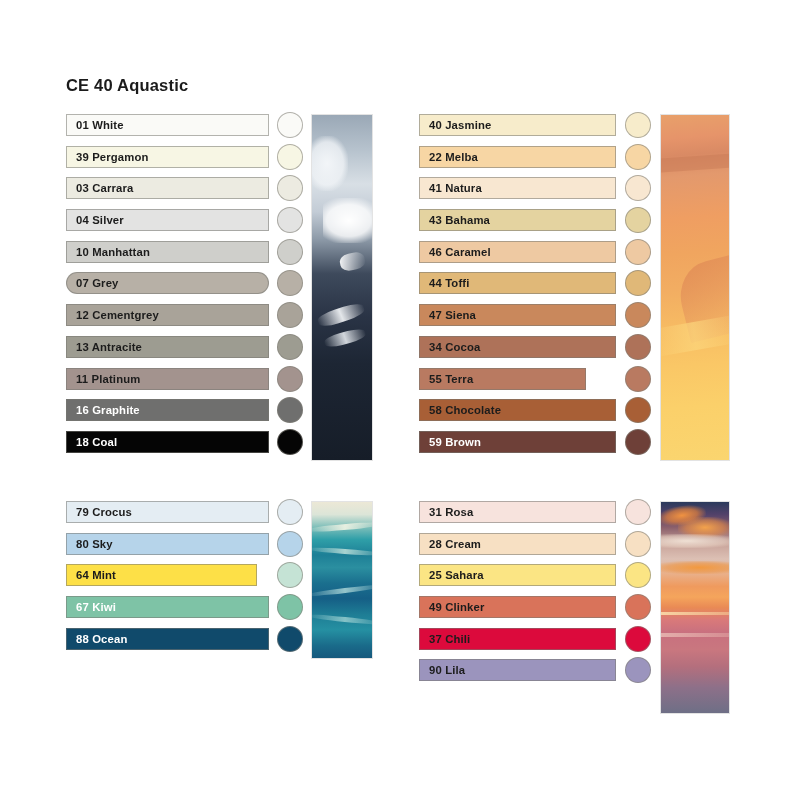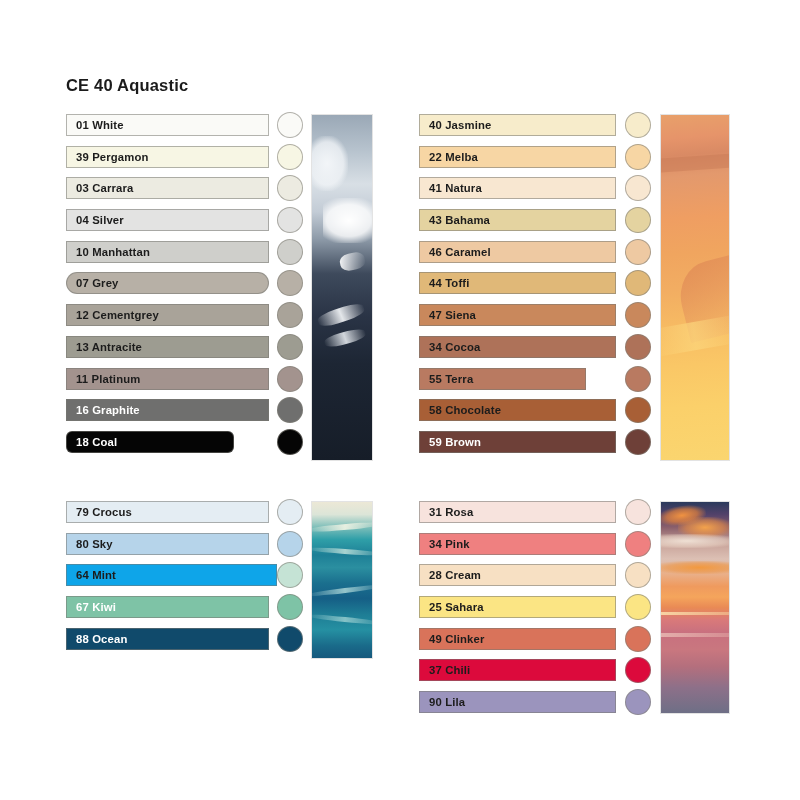--- a/index.html
+++ b/index.html
@@ -203,21 +203,21 @@
           </div>
           <div class="dot" style="left: 211px; background: rgb(163, 147, 142);"></div>
         </div>
         <div class="row">
           <div class="swatch-bar" style="width: 203px; background: rgb(111, 111, 110);">
             <span class="swatch-label light">16 Graphite</span>
           </div>
           <div class="dot" style="left: 211px; background: rgb(111, 111, 110);"></div>
         </div>
         <div class="row">
-          <div class="swatch-bar" style="width: 168px; background: rgb(5, 5, 5); border-radius: 6px;">
+          <div class="swatch-bar" style="width: 203px; background: rgb(5, 5, 5);">
             <span class="swatch-label light">18 Coal</span>
           </div>
           <div class="dot" style="left: 211px; background: rgb(5, 5, 5);"></div>
         </div>
       </div>
     <div class="photo" style="left:245px; top:0px; width:62px; height:347px;">
       <div class="photo-inner ph-mountain">
         <div class="snow1"></div>
         <div class="snow2"></div>
         <div class="snow3"></div>
@@ -311,21 +311,21 @@
           </div>
           <div class="dot" style="left: 211px; background: rgb(228, 237, 243);"></div>
         </div>
         <div class="row">
           <div class="swatch-bar" style="width: 203px; background: rgb(182, 212, 234);">
             <span class="swatch-label">80 Sky</span>
           </div>
           <div class="dot" style="left: 211px; background: rgb(182, 212, 234);"></div>
         </div>
         <div class="row">
-          <div class="swatch-bar" style="width: 211px; background: #0ea5e9; text-align: right;">
+          <div class="swatch-bar" style="width: 191px; background: #fde047; text-align: right;">
             <span class="swatch-label">64 Mint</span>
           </div>
           <div class="dot" style="left: 211px; background: rgb(197, 227, 213);"></div>
         </div>
         <div class="row">
           <div class="swatch-bar" style="width: 203px; background: rgb(126, 195, 166);">
             <span class="swatch-label light">67 Kiwi</span>
           </div>
           <div class="dot" style="left: 211px; background: rgb(126, 195, 166);"></div>
         </div>
@@ -346,26 +346,20 @@
     </div>
   </div>
 
   <div class="block" id="block-warmreds" style="left:419px; top:501px; width:300px;">
     <div class="rows">
         <div class="row">
           <div class="swatch-bar" style="width: 197px; background: rgb(247, 227, 221);">
             <span class="swatch-label">31 Rosa</span>
           </div>
           <div class="dot" style="left: 206px; background: rgb(247, 227, 221);"></div>
-        </div>
-        <div class="row">
-          <div class="swatch-bar" style="width: 197px; background: rgb(239, 128, 128);">
-            <span class="swatch-label">34 Pink</span>
-          </div>
-          <div class="dot" style="left: 206px; background: rgb(239, 128, 128);"></div>
         </div>
         <div class="row">
           <div class="swatch-bar" style="width: 197px; background: rgb(247, 224, 195);">
             <span class="swatch-label">28 Cream</span>
           </div>
           <div class="dot" style="left: 206px; background: rgb(247, 224, 195);"></div>
         </div>
         <div class="row">
           <div class="swatch-bar" style="width: 197px; background: rgb(251, 229, 132);">
             <span class="swatch-label">25 Sahara</span>

